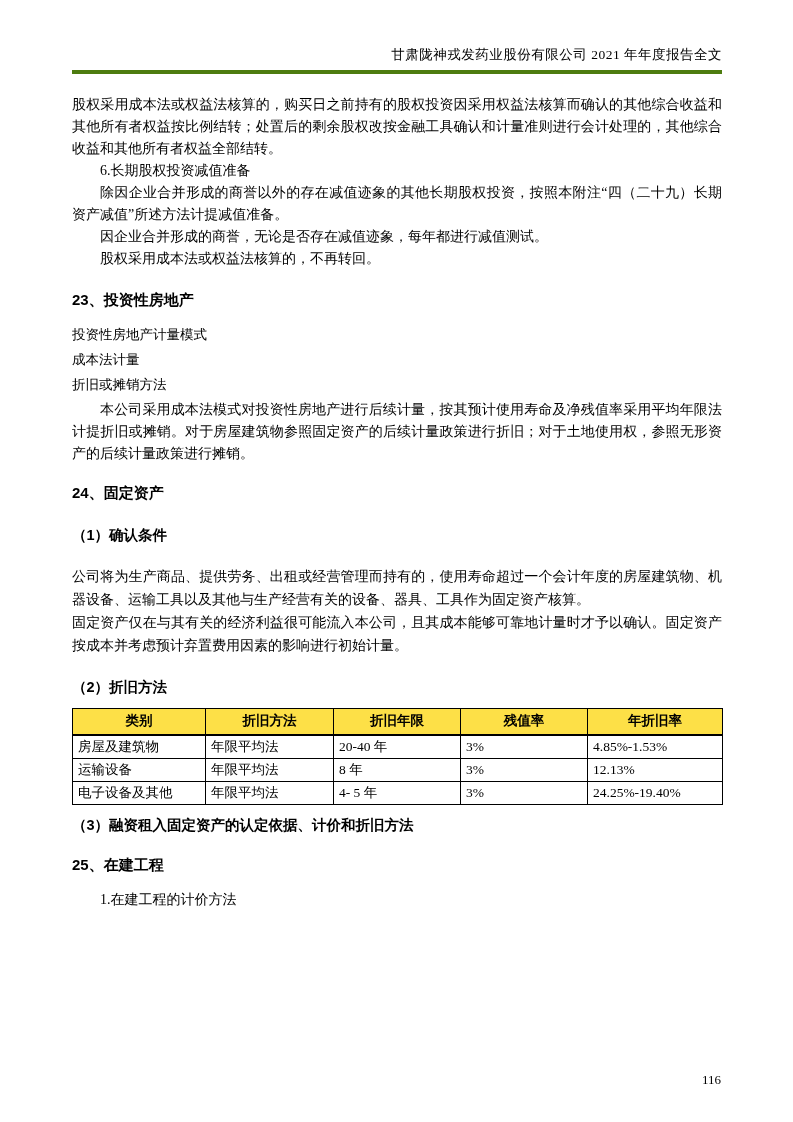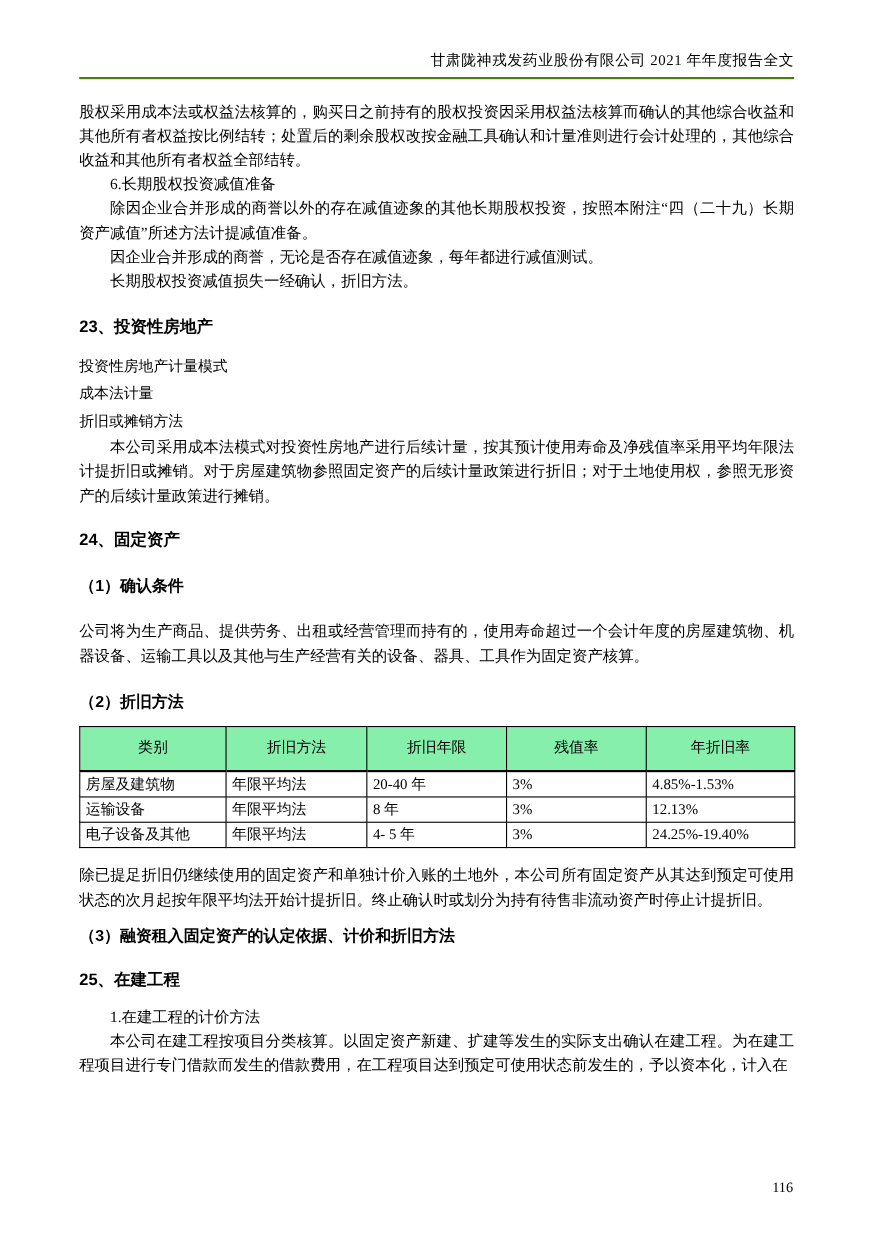--- a/index.html
+++ b/index.html
@@ -13,21 +13,21 @@
     overflow: hidden;
   }
   .page {
     position: absolute;
     inset: 0;
     padding: 0 71px 0 72px;
   }
   .doc-header {
     margin-top: 46px;
     padding-bottom: 7px;
-    border-bottom: 2px solid #4d7c0f;
+    border-bottom: 4px solid #4d7c0f;
     text-align: right;
     font-size: 13.5px;
     line-height: 17px;
     letter-spacing: 0.5px;
   }
   .body-p {
     font-size: 14px;
     line-height: 22px;
     text-align: justify;
   }
@@ -54,24 +54,24 @@
   .s24p1 { margin-top: 20px; }
   .h24-2 { margin-top: 20px; }
   table.dep-table {
     margin-top: 11px;
     width: 650px;
     border-collapse: collapse;
     table-layout: fixed;
     font-size: 13.5px;
   }
   table.dep-table th {
-    background: #86efac;
-    font-weight: normal;
+    background: #fde047;
+    font-weight: bold;
     text-align: center;
-    height: 40px;
+    height: 26px;
     border: 1px solid #000;
     border-bottom: 2px solid #000;
     padding: 2px 4px;
   }
   table.dep-table td {
     height: 19px;
     border: 1px solid #000;
     padding: 2px 4px 2px 5px;
     text-align: left;
     vertical-align: middle;
@@ -95,31 +95,32 @@
 <div class="page">
 
   <div class="doc-header">甘肃陇神戎发药业股份有限公司 2021 年年度报告全文</div>
 
   <main>
 
     <p class="body-p intro">股权采用成本法或权益法核算的，购买日之前持有的股权投资因采用权益法核算而确认的其他综合收益和其他所有者权益按比例结转；处置后的剩余股权改按金融工具确认和计量准则进行会计处理的，其他综合收益和其他所有者权益全部结转。</p>
     <p class="body-p indent">6.长期股权投资减值准备</p>
     <p class="body-p indent">除因企业合并形成的商誉以外的存在减值迹象的其他长期股权投资，按照本附注“四（二十九）长期资产减值”所述方法计提减值准备。</p>
     <p class="body-p indent">因企业合并形成的商誉，无论是否存在减值迹象，每年都进行减值测试。</p>
-    <p class="body-p indent">长期股权投资减值损失一经确认，折旧方法。</p>
+    <p class="body-p indent">股权采用成本法或权益法核算的，不再转回。</p>
 
     <h2 class="sec-heading h23">23、投资性房地产</h2>
     <p class="body-p mode-line">投资性房地产计量模式</p>
     <p class="body-p mode-line">成本法计量</p>
     <p class="body-p mode-line">折旧或摊销方法</p>
     <p class="body-p indent s23-para">本公司采用成本法模式对投资性房地产进行后续计量，按其预计使用寿命及净残值率采用平均年限法计提折旧或摊销。对于房屋建筑物参照固定资产的后续计量政策进行折旧；对于土地使用权，参照无形资产的后续计量政策进行摊销。</p>
 
     <h2 class="sec-heading h24">24、固定资产</h2>
     <h3 class="sub-heading h24-1">（1）确认条件</h3>
     <p class="body-p lh23 s24p1">公司将为生产商品、提供劳务、出租或经营管理而持有的，使用寿命超过一个会计年度的房屋建筑物、机器设备、运输工具以及其他与生产经营有关的设备、器具、工具作为固定资产核算。</p>
+    <p class="body-p lh23">固定资产仅在与其有关的经济利益很可能流入本公司，且其成本能够可靠地计量时才予以确认。固定资产按成本并考虑预计弃置费用因素的影响进行初始计量。</p>
 
     <h3 class="sub-heading h24-2">（2）折旧方法</h3>
 
     <table class="dep-table">
       <colgroup>
         <col style="width:133px">
           <col style="width:128px">
           <col style="width:127px">
           <col style="width:127px">
           <col style="width:135px">
@@ -151,25 +152,23 @@
         <tr>
           <td>电子设备及其他</td>
           <td>年限平均法</td>
           <td>4- 5 年</td>
           <td>3%</td>
           <td>24.25%-19.40%</td>
         </tr>
       </tbody>
     </table>
 
-    <p class="body-p lh23 after-table">除已提足折旧仍继续使用的固定资产和单独计价入账的土地外，本公司所有固定资产从其达到预定可使用状态的次月起按年限平均法开始计提折旧。终止确认时或划分为持有待售非流动资产时停止计提折旧。</p>
 
     <h3 class="sub-heading h24-3">（3）融资租入固定资产的认定依据、计价和折旧方法</h3>
 
     <h2 class="sec-heading h25">25、在建工程</h2>
     <p class="body-p indent s25p1">1.在建工程的计价方法</p>
-    <p class="body-p indent">本公司在建工程按项目分类核算。以固定资产新建、扩建等发生的实际支出确认在建工程。为在建工程项目进行专门借款而发生的借款费用，在工程项目达到预定可使用状态前发生的，予以资本化，计入在</p>
 
   </main>
 
   <div class="page-number">116</div>
 
 </div>
 
 </body></html>

